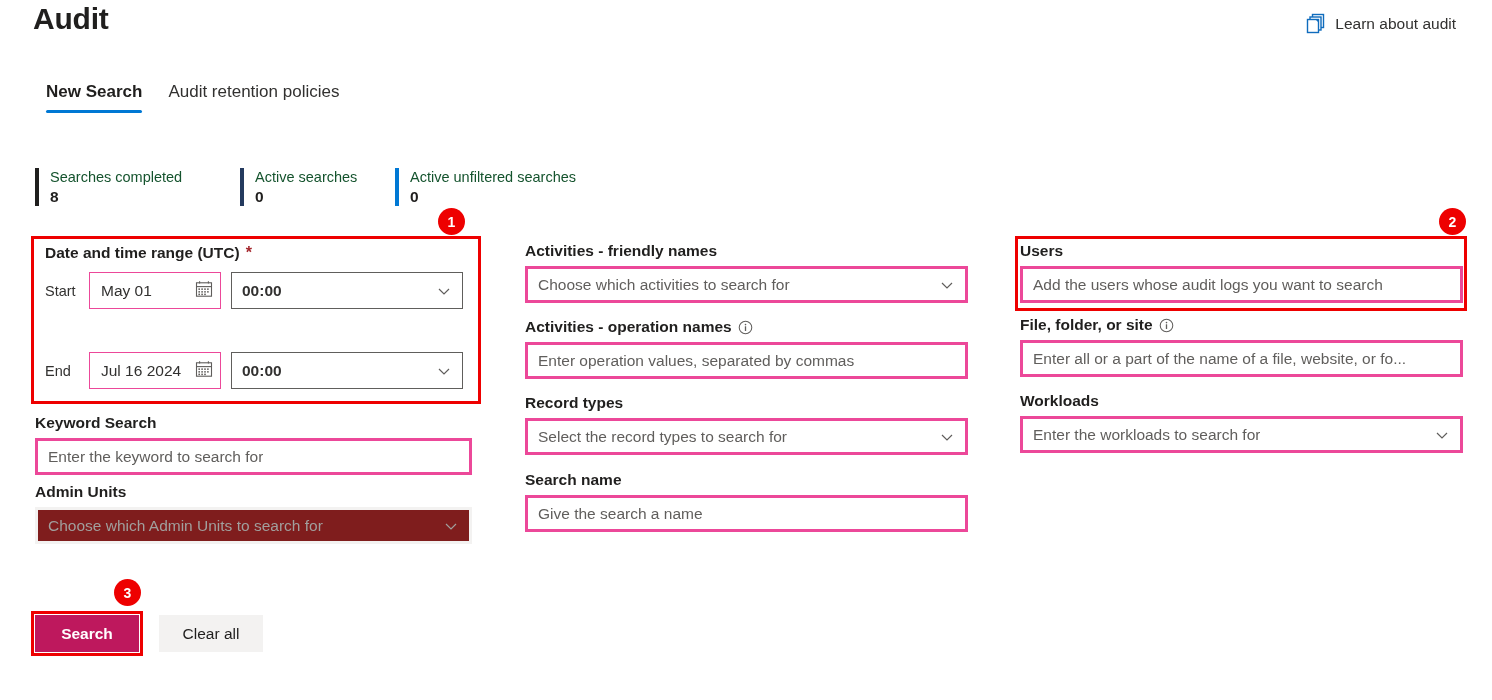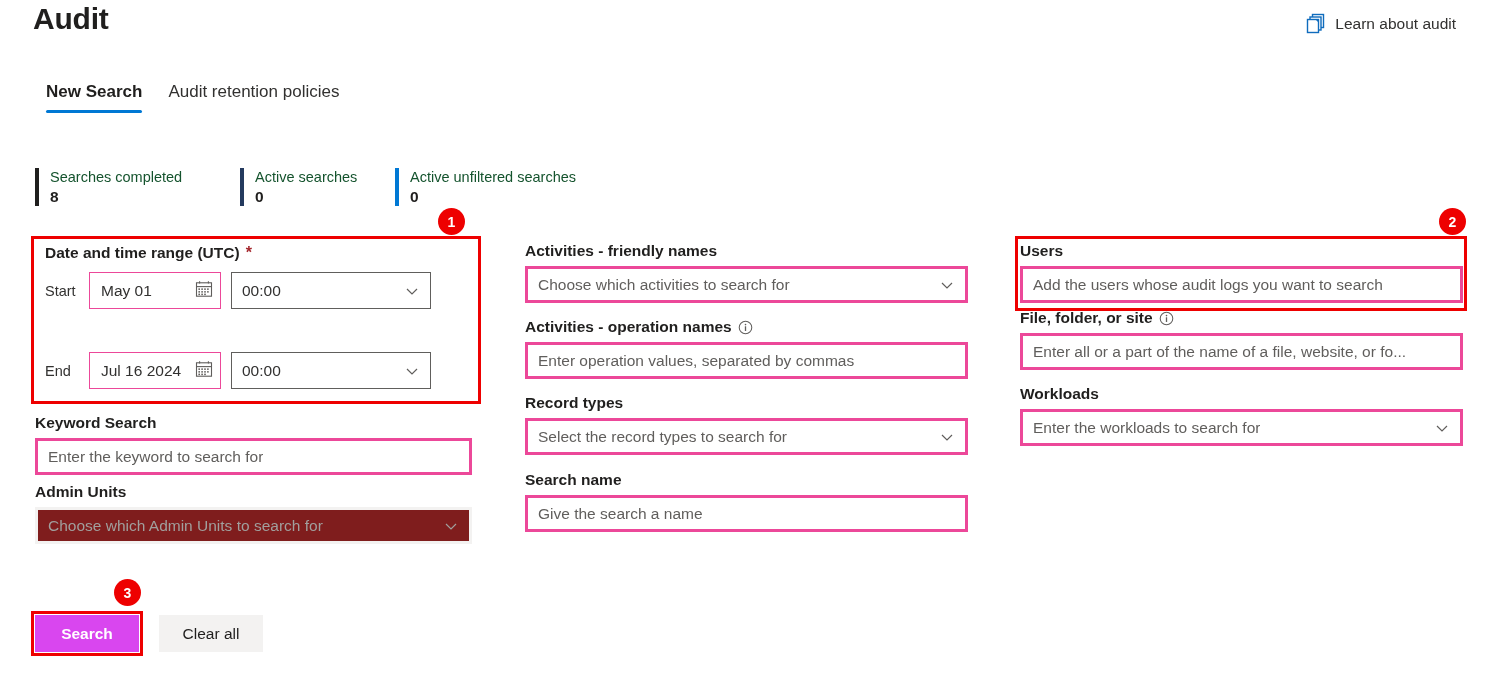--- a/index.html
+++ b/index.html
@@ -173,29 +173,30 @@
     background: #fff;
     display: flex;
     align-items: center;
     justify-content: space-between;
     padding: 0 7px 0 11px;
     cursor: pointer;
   }
   .date-box .dv { font-size: 15.5px; color: #323130; white-space: nowrap; }
   .cal-icon { width: 18px; height: 18px; flex: 0 0 18px; }
   .time-box {
-    width: 200px;
+    width: 232px;
     height: 37px;
     border: 1px solid #605e5c;
     background: #fff;
     display: flex;
     align-items: center;
     padding: 12px 10px;
     position: relative;
     cursor: pointer;
+    font-weight: bold;
   }
   .time-box .tv { font-size: 15.5px; color: #323130; }
 
   
   .daterange-group {
     position: relative;
     padding: 8px 10px 12px 10px;
   }
 
   
@@ -210,21 +211,21 @@
     height: 37px;
     min-width: 104px;
     font-size: 15.5px;
     display: flex;
     align-items: center;
     justify-content: center;
     cursor: pointer;
     border: 1px solid transparent;
     padding: 0 16px;
   }
-  .btn-primary { background: #d946ef; color: #ffffff; font-weight: bold; }
+  .btn-primary { background: #be185d; color: #ffffff; font-weight: bold; }
   .btn-default { background: #f3f2f1; color: #201f1e; }
 
   
   .hl {
     position: absolute;
     border: 3px solid #ee0000;
     pointer-events: none;
     z-index: 5;
   }
   .badge {
@@ -443,21 +444,21 @@
 
   <div class="col col-3">
 
     <div class="field" style="margin-top:6px;">
       <div class="field-label">Users</div>
       <div class="tbox">
         <span class="ph">Add the users whose audit logs you want to search</span>
       </div>
     </div>
 
-    <div class="field" style="margin-top:6px;">
+    <div class="field" style="margin-top:13px;">
       <div class="field-label">
         <span>File, folder, or site</span>
         <span>
           <svg class="info-icon" viewBox="0 0 16 16" xmlns="http://www.w3.org/2000/svg">
             <circle cx="8" cy="8" r="6.7" fill="none" stroke="#605e5c" stroke-width="1.1"></circle>
             <circle cx="8" cy="4.9" r="0.85" fill="#605e5c"></circle>
             <rect x="7.3" y="6.7" width="1.4" height="5" fill="#605e5c"></rect>
           </svg>
         </span>
       </div>

